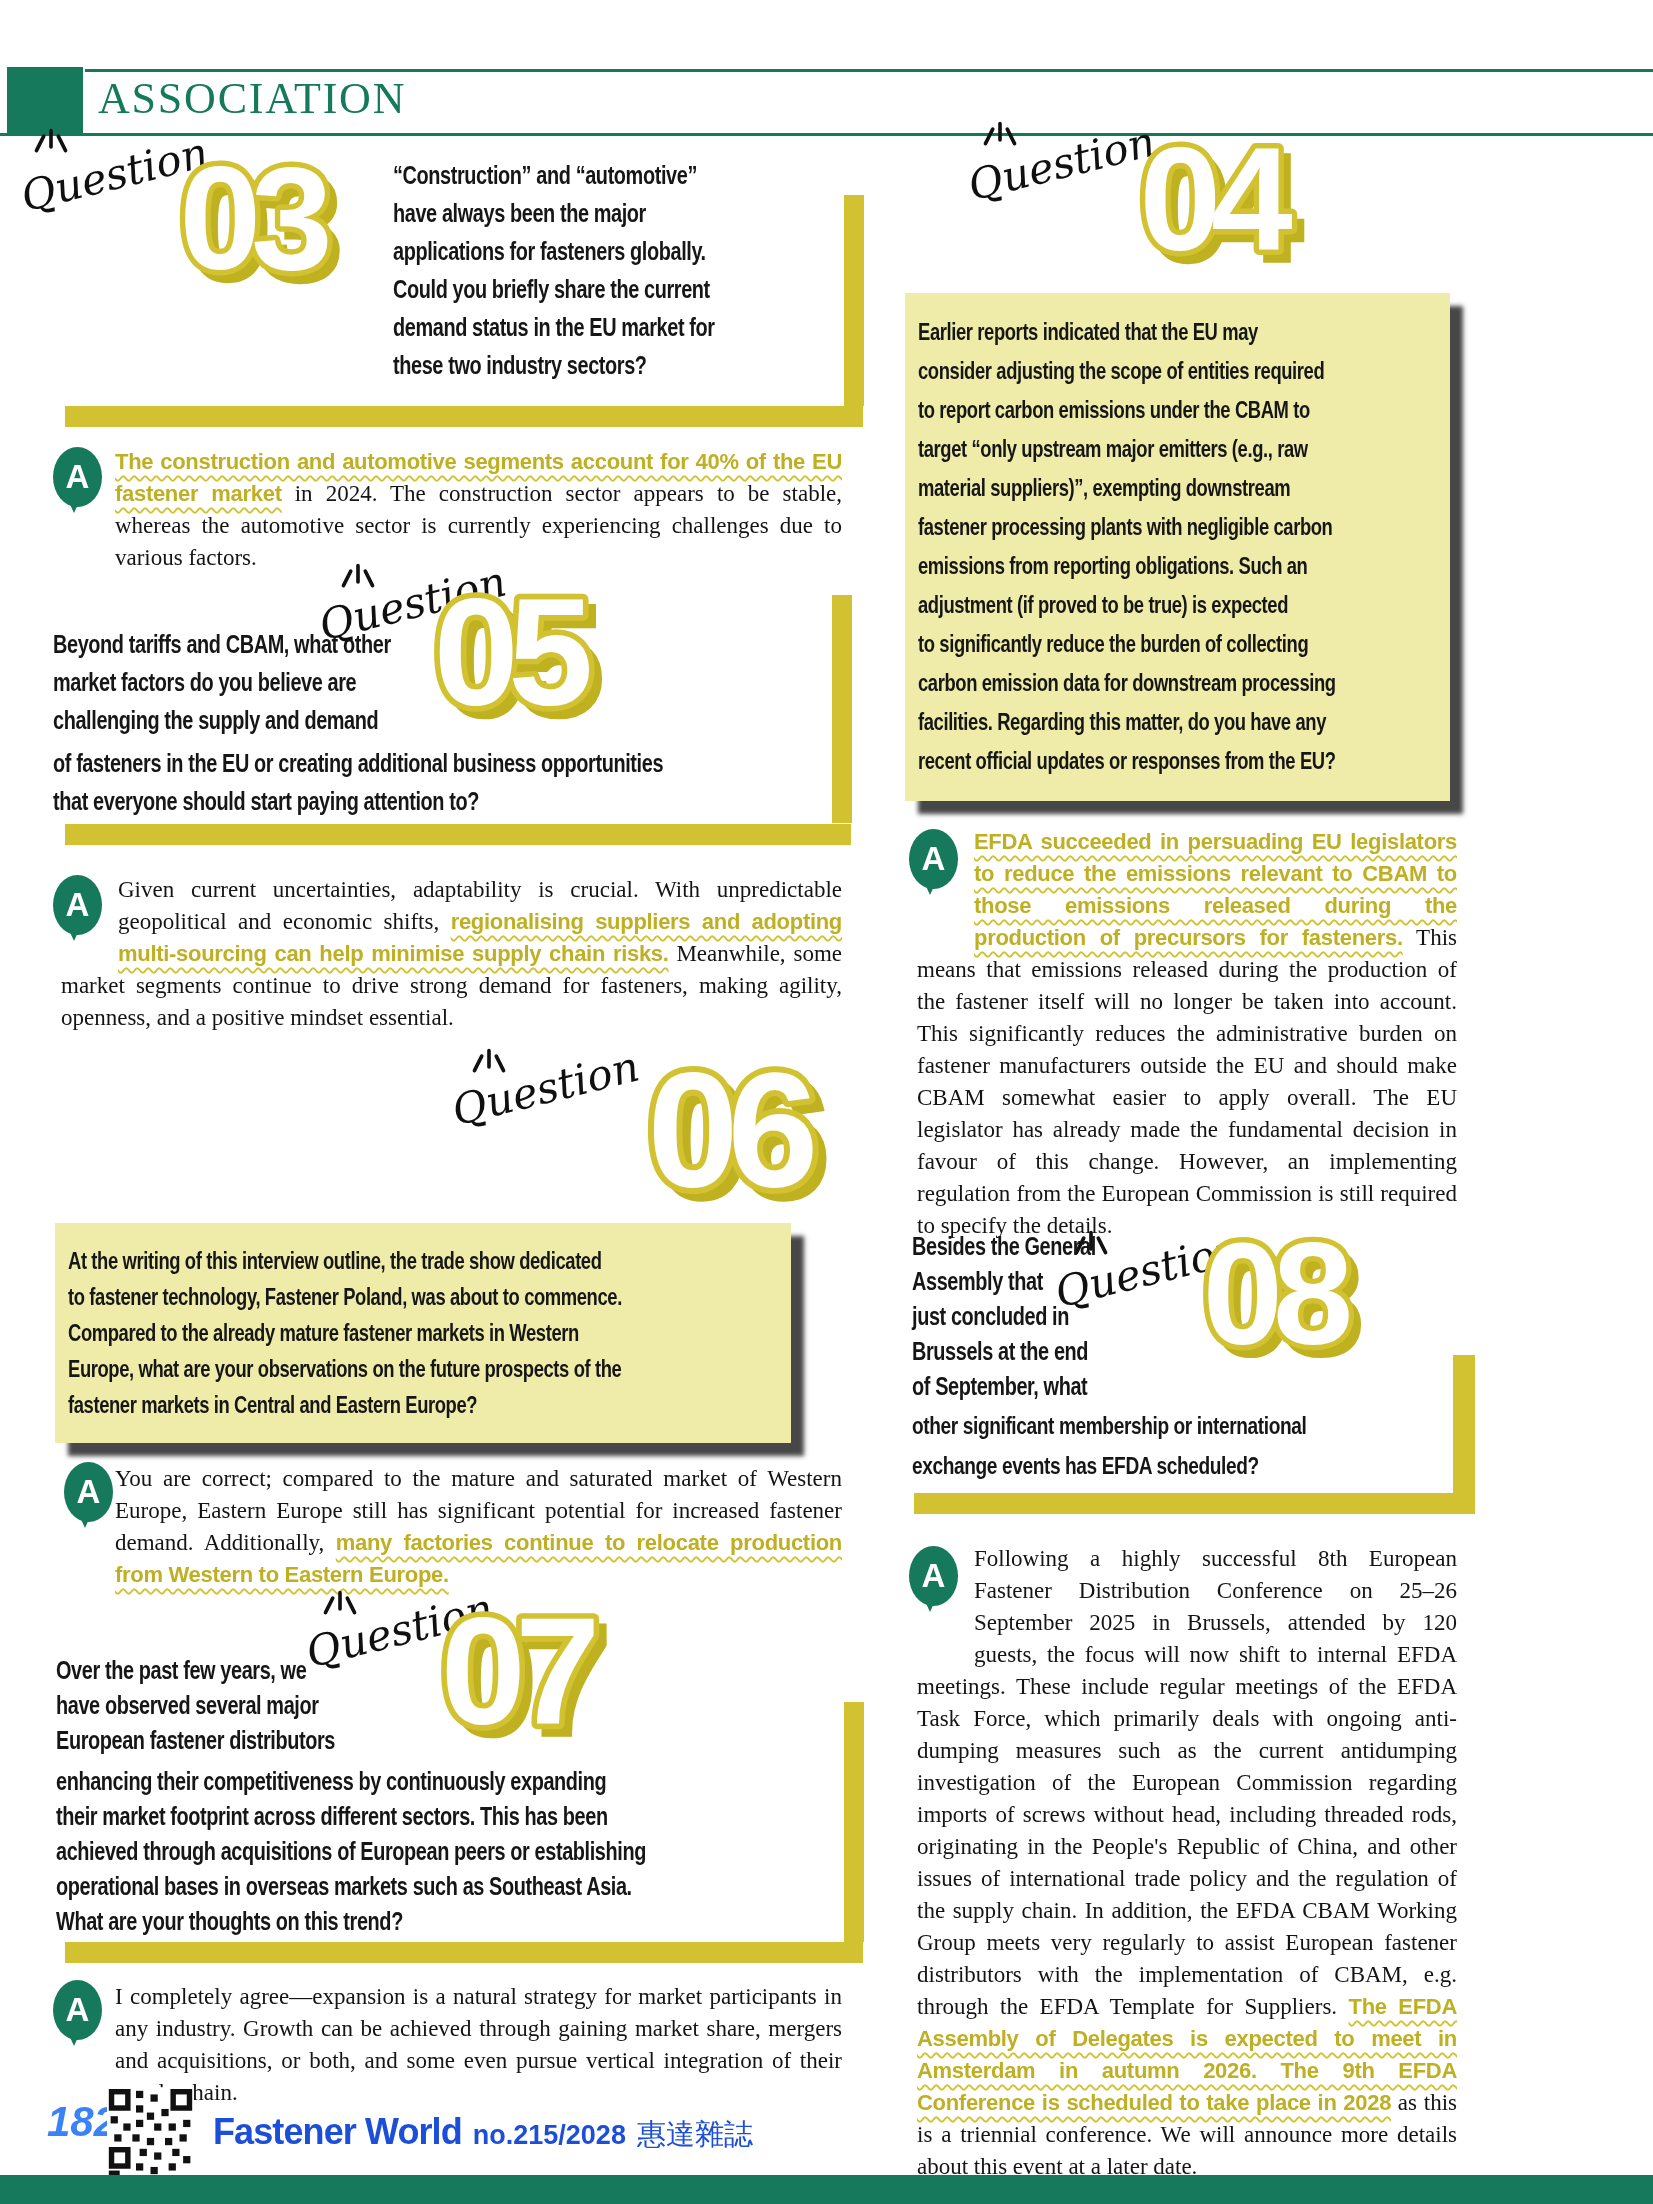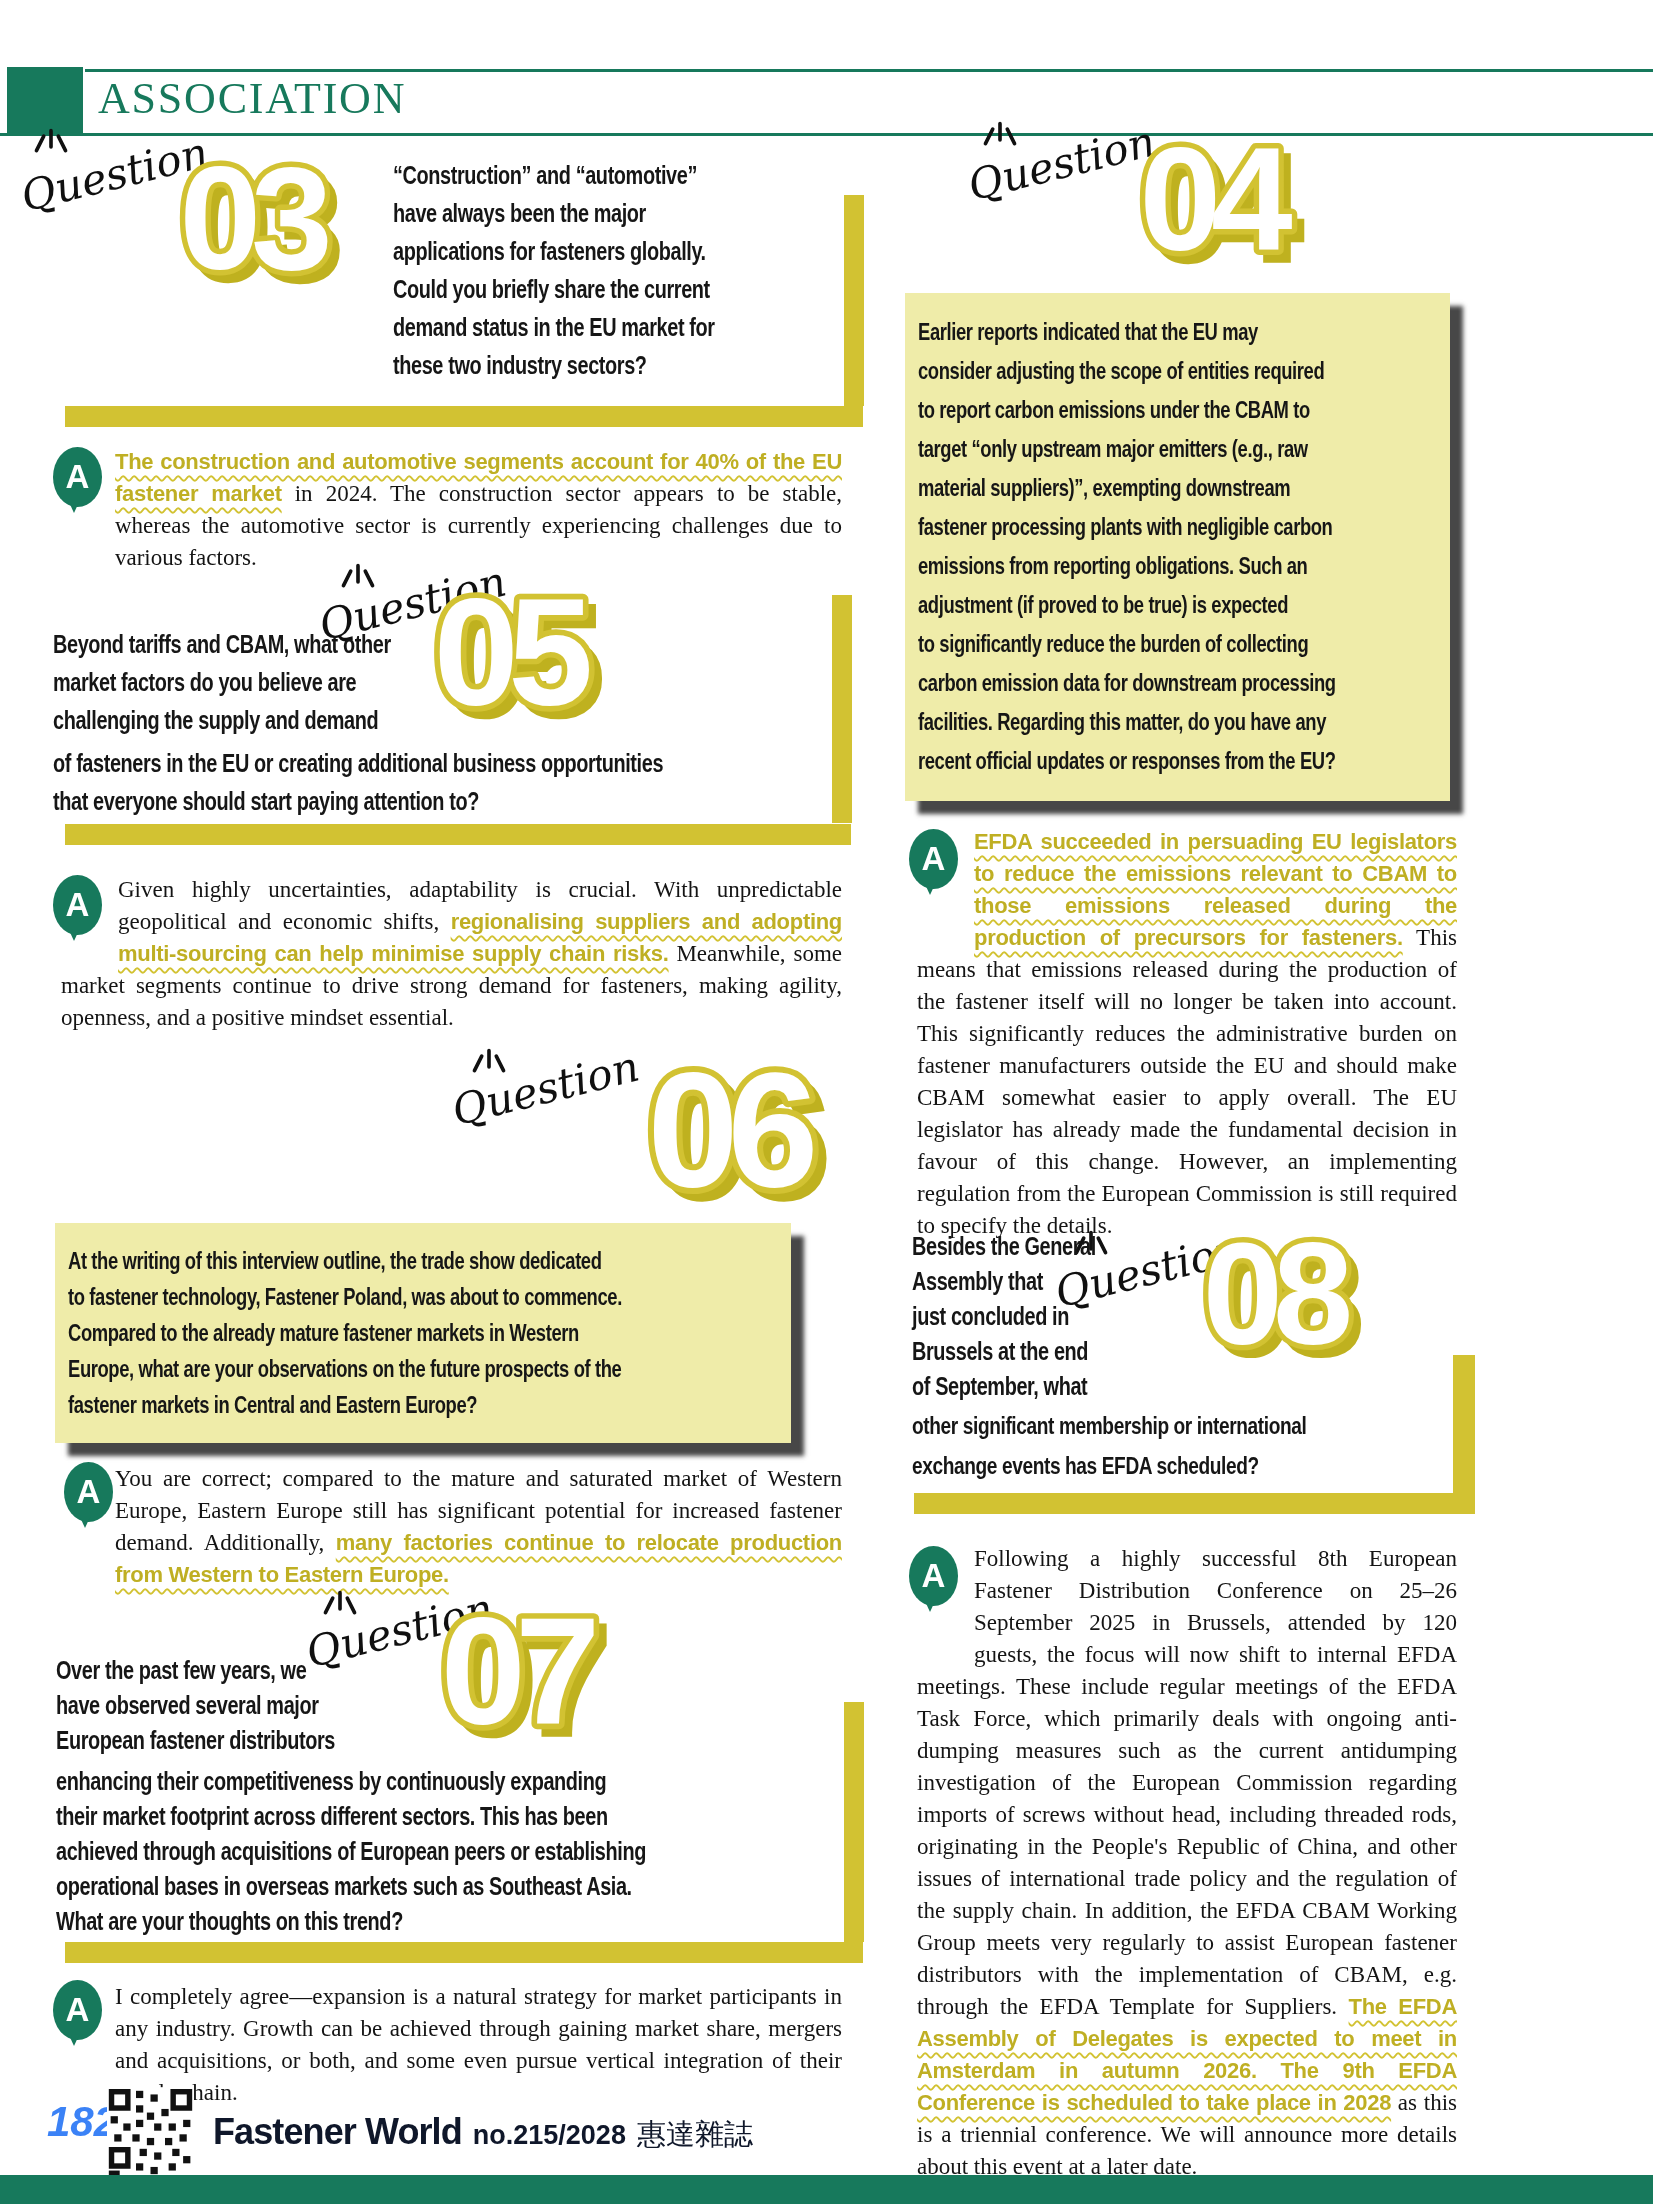--- a/index.html
+++ b/index.html
@@ -54,21 +54,21 @@
   .balloon{position:absolute;width:49px;height:60px;background:var(--green);border-radius:50%;
       color:#fff;display:flex;align-items:center;justify-content:center;
       font:700 33px "Liberation Sans",sans-serif;}
   .balloon::after{content:"";position:absolute;bottom:-11.8px;left:14.5px;
       border:6.4px solid transparent;border-top:13.6px solid var(--green);}
   .bfloat{float:left;width:65px;}
 
   
   #page-number{position:absolute;left:47px;top:2098px;font-size:42px;font-weight:800;color:#3b82f6;font-style:italic;}
   #qr{position:absolute;left:107px;top:2087px;}
-  #footer-title{position:absolute;left:213px;top:2111px;display:flex;align-items:baseline;gap:11px;color:#0f172a;}
+  #footer-title{position:absolute;left:213px;top:2111px;display:flex;align-items:baseline;gap:11px;color:#1d4ed8;}
   #footer-title .ft-main{font-size:36px;font-weight:800;letter-spacing:-0.9px;}
   #footer-title .ft-issue{font-size:27px;font-weight:700;}
   #footer-title .ft-cjk{font-size:29px;font-weight:400;}
   #bottom-bar{position:absolute;left:0;top:2175px;width:100%;height:30px;background:var(--green);}
 </style>
 </head>
 <body>
 
 <div id="page">
 
@@ -127,21 +127,21 @@
   <div class="ybar" style="left:832px;top:595px;width:20px;height:228px"></div>
   <div class="ybar" style="left:65px;top:824px;width:786px;height:21px"></div>
 
   <div class="ans" style="left:53px;top:866px;width:797px">
     <div class="bfloat" style="height:102px">
       <div class="balloon" style="position:relative;left:0;top:9px">
           <span>A</span>
         </div>
     </div>
     <p>
-      <span>Given highly uncertainties, adaptability is crucial. With unpredictable geopolitical and economic shifts, </span><span class="hl">regionalising suppliers and adopting multi-sourcing can help minimise supply chain risks.</span><span> Meanwhile, some market segments continue to drive strong demand for fasteners, making agility, openness, and a positive mindset essential.</span>
+      <span>Given current uncertainties, adaptability is crucial. With unpredictable geopolitical and economic shifts, </span><span class="hl">regionalising suppliers and adopting multi-sourcing can help minimise supply chain risks.</span><span> Meanwhile, some market segments continue to drive strong demand for fasteners, making agility, openness, and a positive mindset essential.</span>
     </p>
   </div>
 
   <svg class="sparkle" style="left:469px;top:1047px" width="40" height="31" viewBox="0 0 44 34">
     <g stroke="#111" stroke-width="4" stroke-linecap="round">
       <line x1="6" y1="26" x2="14" y2="10"></line>
         <line x1="22" y1="22" x2="22" y2="4"></line>
         <line x1="38" y1="26" x2="30" y2="10"></line>
     </g>
   </svg>

